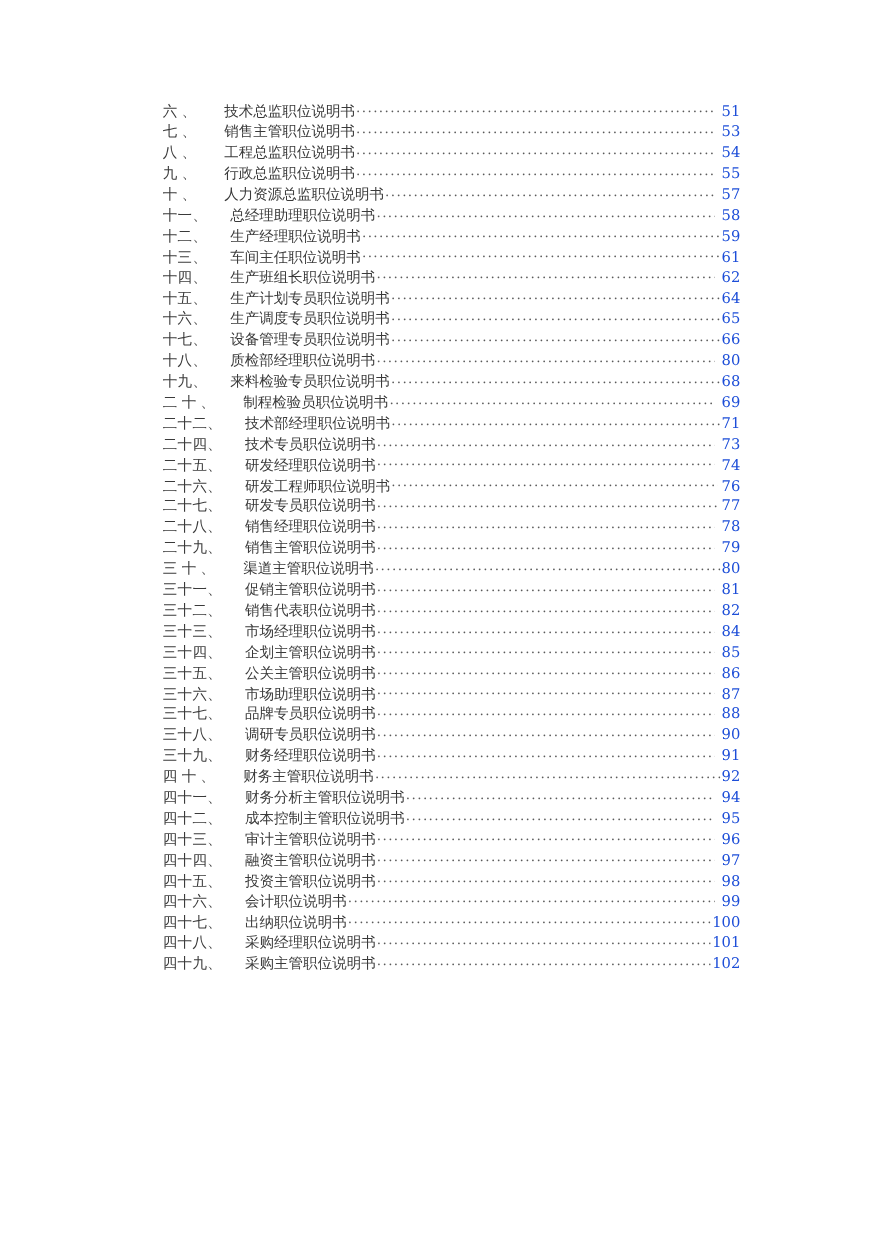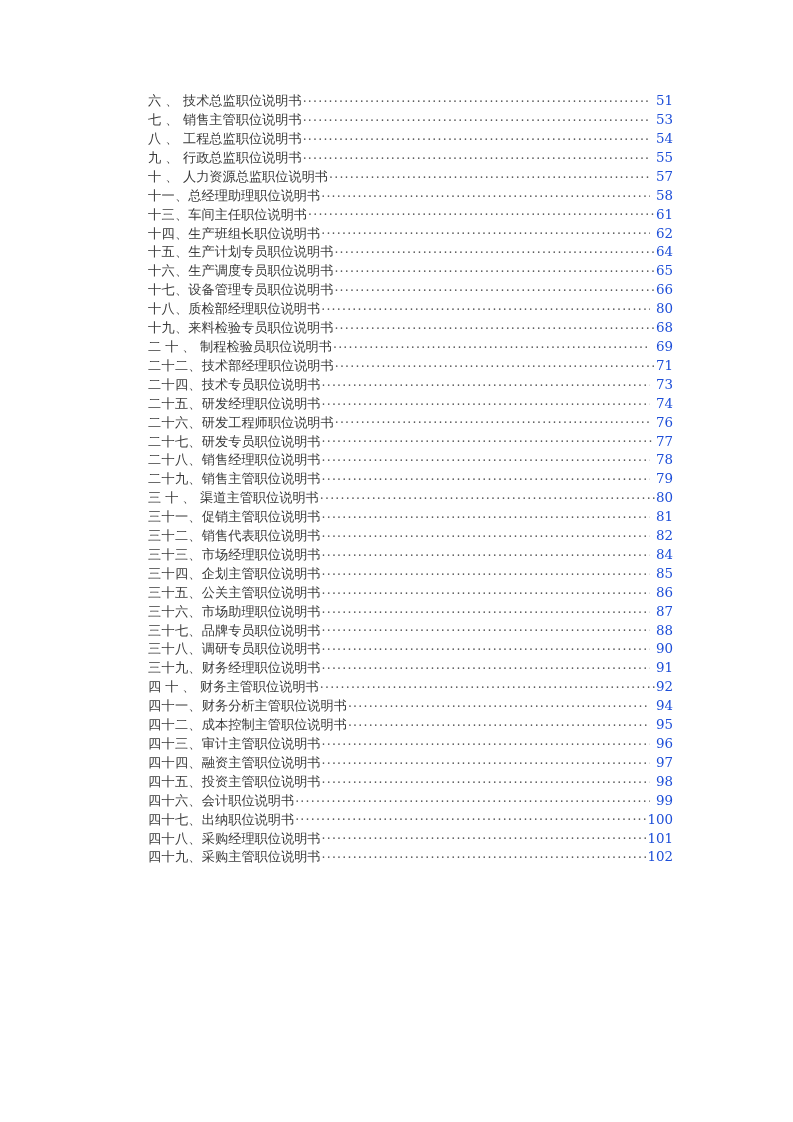--- a/index.html
+++ b/index.html
@@ -56,20 +56,21 @@
     letter-spacing: 0.30em;
     padding-right: 0.05em;
   }
   .num.w-mid {
     letter-spacing: 0.02em;
   }
 
   .title {
     flex: 0 0 auto;
     color: #3a3a3a;
+    margin-left: 21px;
   }
 
   .leader {
     flex: 1 1 auto;
     min-width: 6px;
     overflow: hidden;
     position: relative;
     height: 1em;
     margin: 0 1px;
   }
@@ -133,20 +134,26 @@
         <span class="leader"></span>
         <span class="pageno gap-wide">57</span>
       </div>
       <div class="toc-entry">
         <span class="num w-mid">十一、</span>
         <span class="title">总经理助理职位说明书</span>
         <span class="leader"></span>
         <span class="pageno gap-wide">58</span>
       </div>
       <div class="toc-entry">
+        <span class="num w-mid">十二、</span>
+        <span class="title">生产经理职位说明书</span>
+        <span class="leader"></span>
+        <span class="pageno gap-none">59</span>
+      </div>
+      <div class="toc-entry">
         <span class="num w-mid">十三、</span>
         <span class="title">车间主任职位说明书</span>
         <span class="leader"></span>
         <span class="pageno gap-none">61</span>
       </div>
       <div class="toc-entry">
         <span class="num w-mid">十四、</span>
         <span class="title">生产班组长职位说明书</span>
         <span class="leader"></span>
         <span class="pageno gap-wide">62</span>

